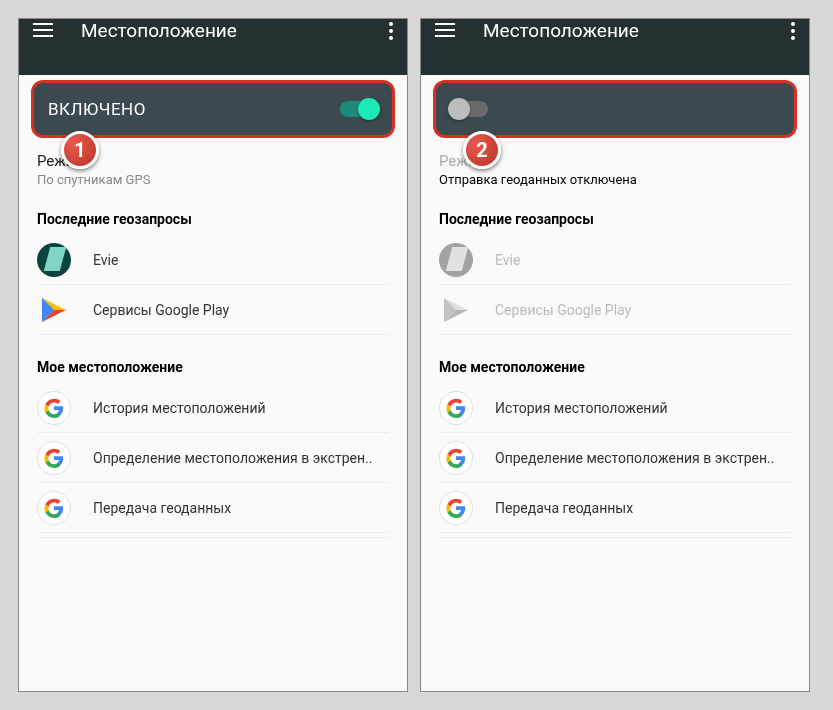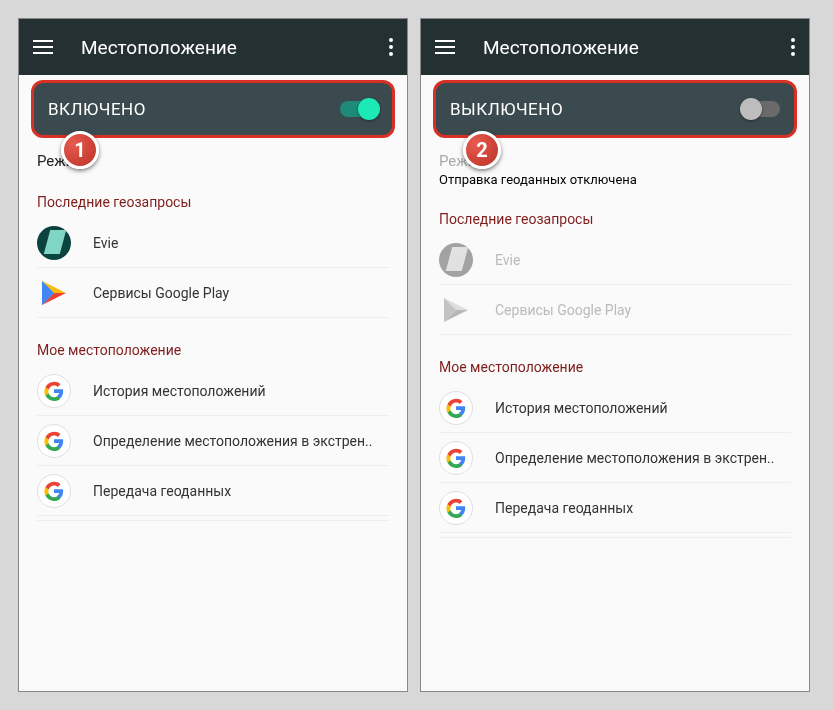--- a/index.html
+++ b/index.html
@@ -17,21 +17,21 @@
   width: 390px;
   height: 674px;
   border: 1px solid #888;
   position: relative;
   overflow: hidden;
 }
 .toolbar {
   background: #253033;
   height: 56px;
   display: flex;
-  align-items: center;
+  align-items: flex-start;
   padding: 0 14px;
   color: #fff;
 }
 .hamburger { width: 20px; cursor: pointer; }
 .hamburger div { height: 2px; background: #fff; margin: 4px 0; }
 .title { font-size: 19px; margin-left: 28px; flex: 1; }
 .dots { width: 4px; cursor: pointer; }
 .dots span { display:block; width:4px; height:4px; background:#fff; border-radius:50%; margin:3px 0; }
 .toggle-row {
   background: #3a4a4e;
@@ -67,21 +67,21 @@
   font-size: 20px;
   display: flex; align-items: center; justify-content: center;
   box-shadow: 0 2px 4px rgba(0,0,0,.5);
   z-index: 5;
 }
 .content { padding: 14px 18px 0 18px; }
 .mode-title { font-size: 15px; color: #222; }
 .mode-sub { font-size: 13px; color: #888; margin-top: 2px; }
 .disabled .mode-title { color: #aaa; }
 .disabled .mode-sub { color: #000000; }
-.section-header { color: #7f1d1d; font-size: 14px; font-weight: 400; margin: 24px 0 8px 0; }
+.section-header { color: #000000; font-size: 14px; font-weight: 700; margin: 24px 0 8px 0; }
 .item {
   display: flex; align-items: center; height: 50px; border-bottom: 1px solid #eee;
 }
 .item:last-child { border-bottom: none; }
 .icon {
   width: 34px; height: 34px; border-radius: 50%; margin-right: 22px;
   display: flex; align-items: center; justify-content: center; flex-shrink: 0;
 }
 .item-label { font-size: 14px; color: #333; overflow: hidden; white-space: nowrap; text-overflow: ellipsis; }
 .evie { background: #0b443e; position: relative; overflow: hidden; }
@@ -114,20 +114,21 @@
   <div class="toggle-row">
     <div class="toggle-label">ВКЛЮЧЕНО</div>
     <div class="switch on">
         <div class="knob"></div>
       </div>
   </div>
   <div class="badge" style="left:42px; top:112px;">1</div>
   <div class="content">
     <div>
       <div class="mode-title">Режим</div>
+      <div class="mode-sub">По спутникам GPS</div>
     </div>
     <div class="section-header">Последние геозапросы</div>
     <div class="item">
       <div class="icon evie"></div>
       <div class="item-label">Evie</div>
     </div>
     <div class="item">
       <div class="icon play">
         <svg viewBox="0 0 24 24">
             <path d="M3 3l9 9-9 9z" fill="#34a853"></path>
@@ -184,21 +185,20 @@
         <div></div>
       </div>
     <div class="title">Местоположение</div>
     <div class="dots">
         <span></span>
         <span></span>
         <span></span>
       </div>
   </div>
   <div class="toggle-row">
-    <div class="toggle-label">ВЫКЛЮЧЕНО</div>
     <div class="switch off">
         <div class="knob"></div>
       </div>
   </div>
   <div class="badge" style="left:42px; top:112px;">2</div>
   <div class="content">
     <div class="disabled">
       <div class="mode-title">Режим</div>
       <div class="mode-sub">Отправка геоданных отключена</div>
     </div>

